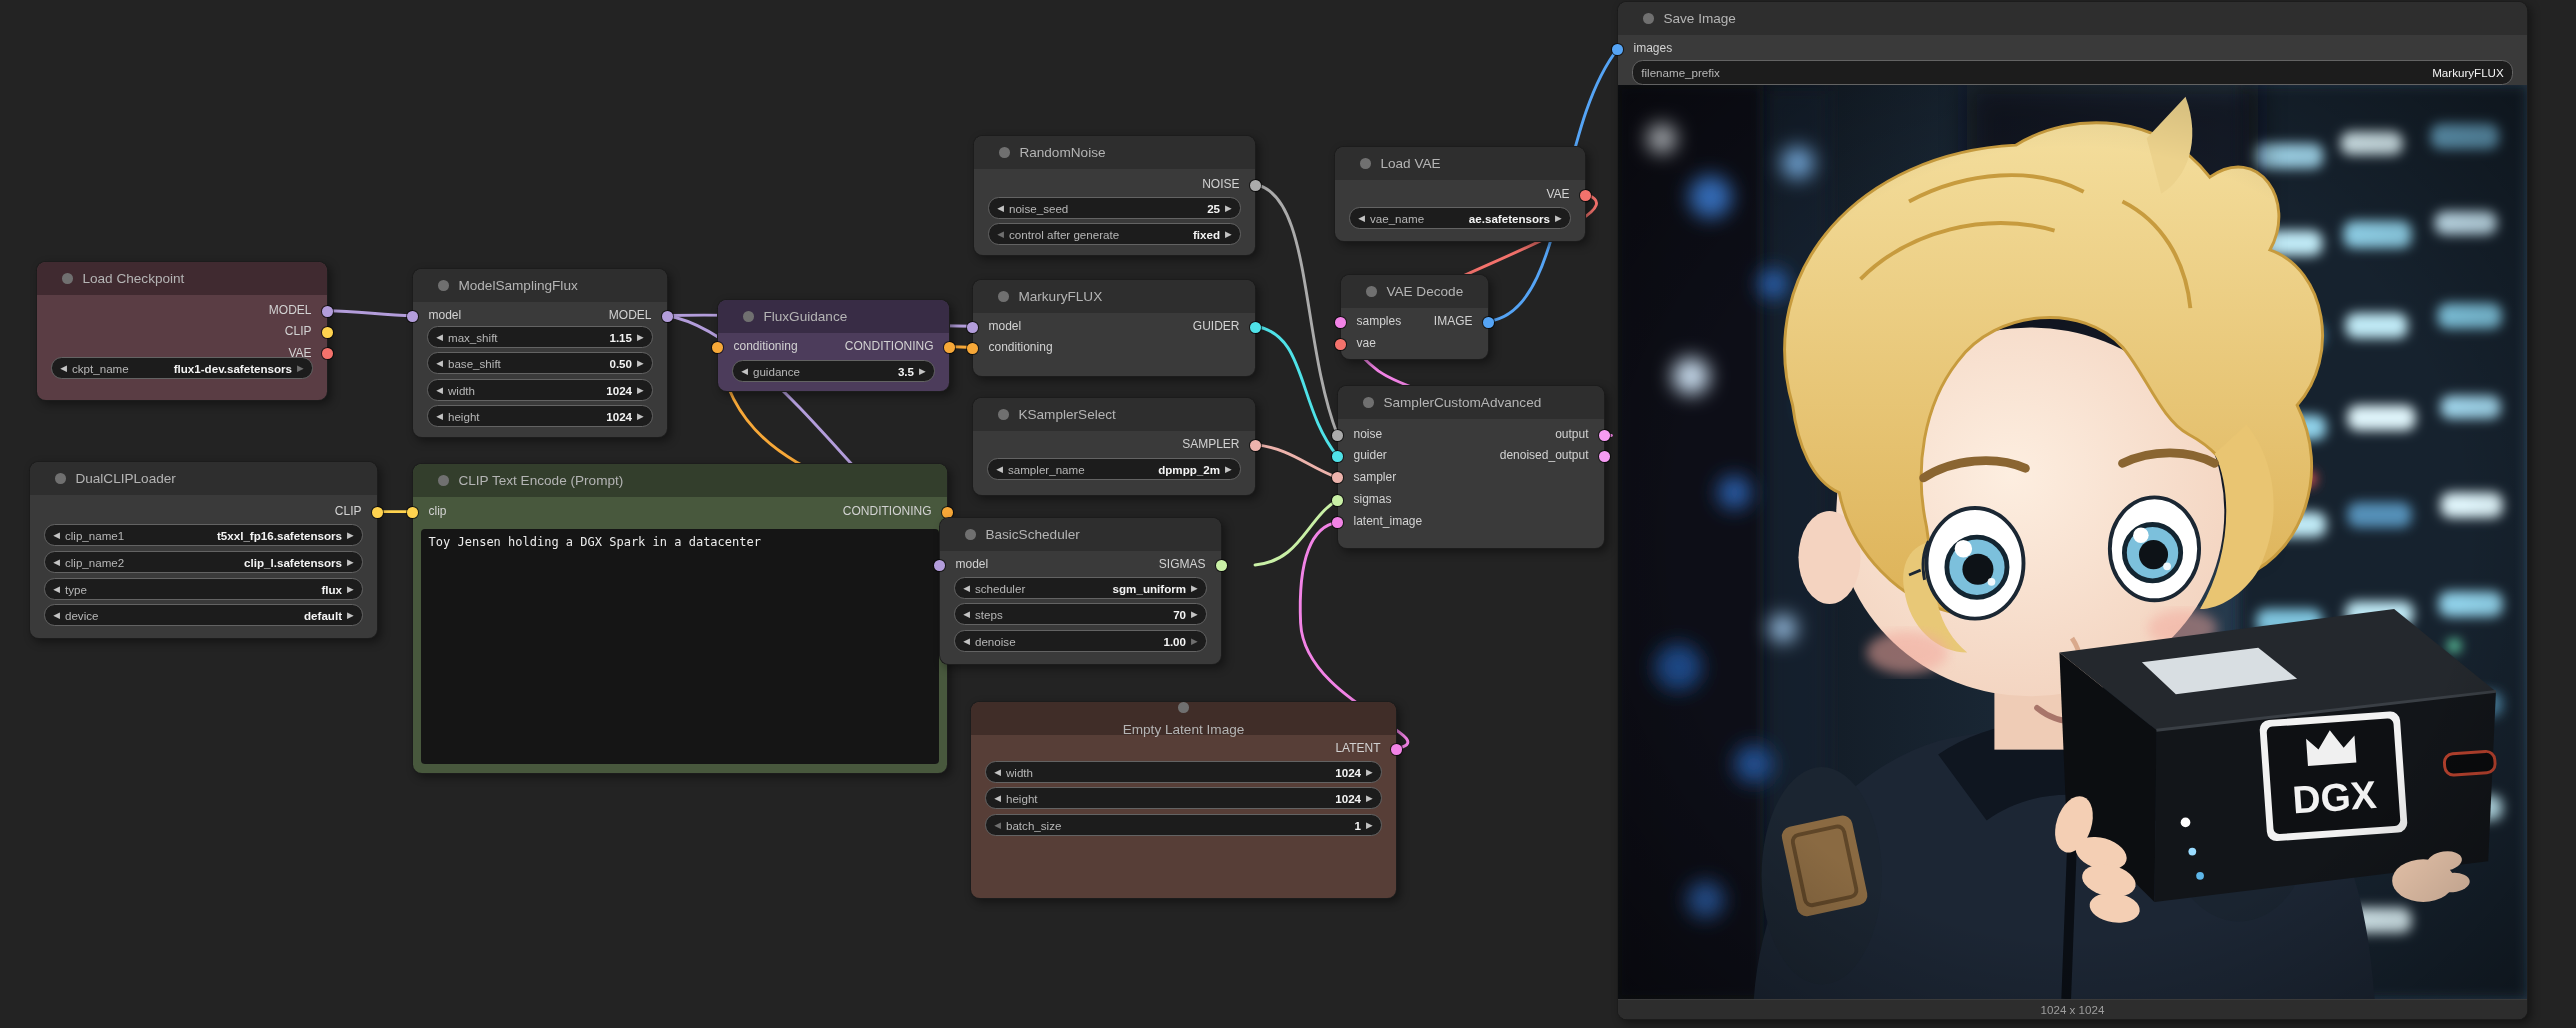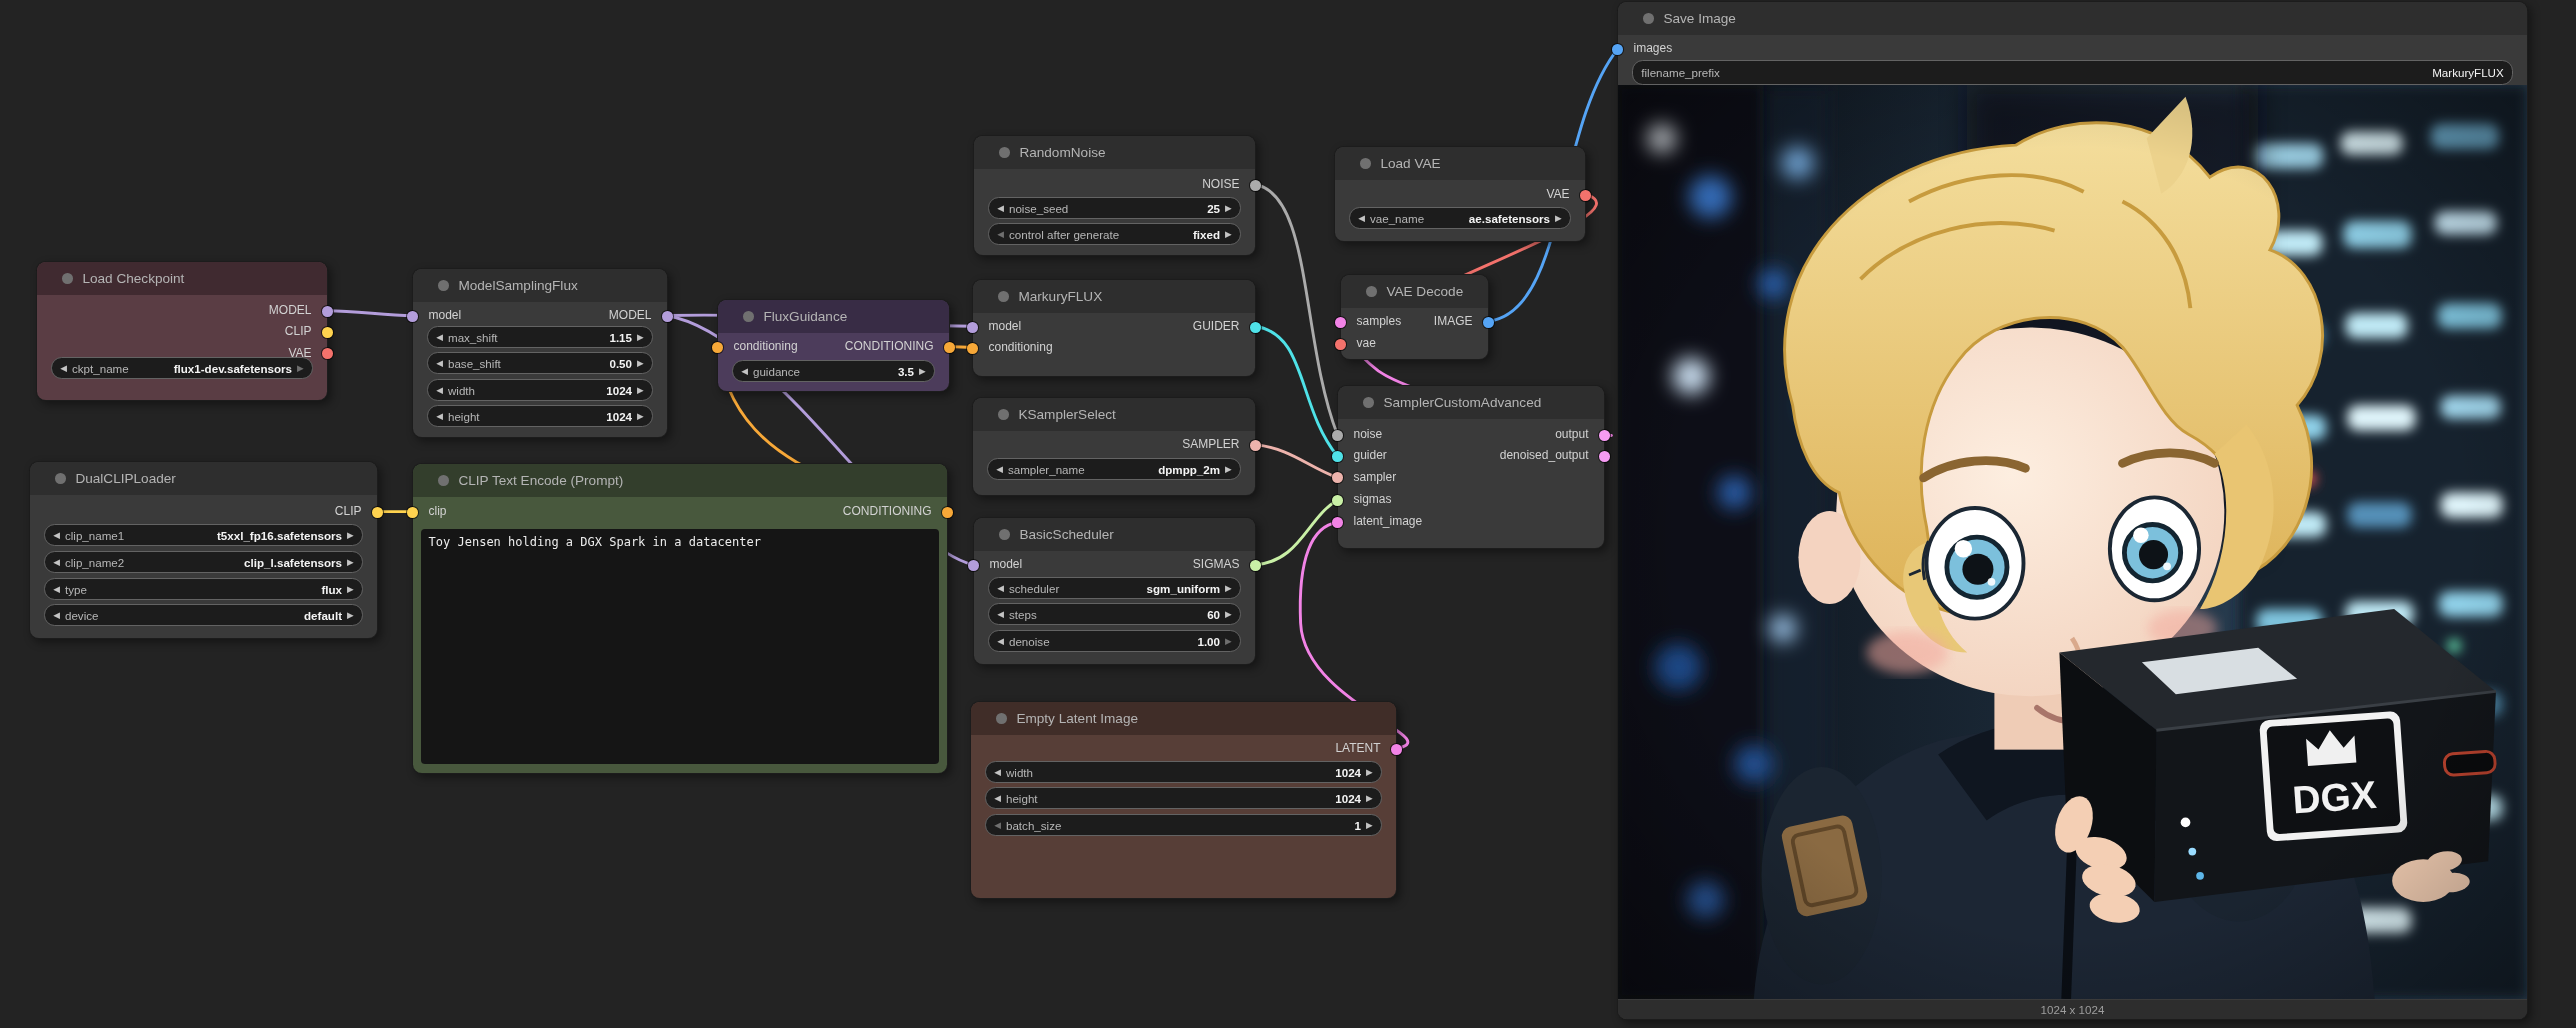--- a/index.html
+++ b/index.html
@@ -20,21 +20,21 @@
   .widget{position:absolute;left:13.6px;right:13.6px;height:20.4px;background:#1c1c1c;
           border:1px solid #636363;border-radius:10.7px;display:flex;align-items:center;
           gap:5px;padding:0 8.7px;font-size:11.6px;}
   .wa{font-size:8.7px;color:#c4c4c4;flex:0 0 auto;}
   .wa.dim{color:#6f6f6f;}
   .wl{color:#b7b7b7;white-space:nowrap;}
   .wv{margin-left:auto;color:#f4f4f4;font-weight:bold;white-space:nowrap;}
   .n-maroon{background:#5a3d44;} .n-maroon .hdr{background:#402a30;}
   .n-purple{background:#4c3c5b;} .n-purple .hdr{background:#382c45;}
   .n-green{background:#48583d;}  .n-green .hdr{background:#333e2c;}
-  .n-brown{background:#573e37;}  .n-brown .hdr{background:#402d28;}
+  .n-brown{background:#573e37;}  .n-brown .hdr{background:#402d28;flex-direction:column;}
   .c-model{background:#b39ddb;} .c-clip{background:#ffd34f;} .c-vae{background:#f4726c;}
   .c-cond{background:#f7a838;} .c-noise{background:#ababab;} .c-guider{background:#4fe2e8;}
   .c-sampler{background:#edb3ac;} .c-sigmas{background:#c9f0a6;} .c-latent{background:#f283e6;}
   .c-image{background:#55a4f5;} .c-pink{background:#f59bf2;}
   .prompt-box{position:absolute;left:7.8px;right:7.8px;top:65px;bottom:8.7px;background:#151515;
               border-radius:3.9px;color:#ececec;font-family:"DejaVu Sans Mono",monospace;
               font-size:12px;padding:5.8px 7.8px;white-space:pre-wrap;}
   .img-wrap{position:absolute;left:0;right:0;top:83px;height:914px;overflow:hidden;background:#101722;}
   .img-wrap svg{display:block;width:100%;height:100%;}
   .caption{position:absolute;left:0;right:0;top:998px;height:19.4px;background:#2d2d2d;
@@ -220,39 +220,39 @@
     <span class="port out" style="top:37px">SAMPLER</span>
     <span class="dot r c-sampler" style="top:42px"></span>
     <div class="widget" style="top:60px">
       <span class="wa">◀</span>
       <span class="wl">sampler_name</span>
       <span class="wv">dpmpp_2m</span>
       <span class="wa">▶</span>
     </div>
   </div>
 
-  <div class="node" style="left:974px;top:518px;width:281px;height:146px">
+  <div class="node" style="left:940px;top:518px;width:281px;height:146px">
     <div class="hdr">
       <span class="hdot"></span>
       <span class="title">BasicScheduler</span>
     </div>
     <span class="port in" style="top:37px">model</span>
     <span class="dot l c-model" style="top:42px"></span>
     <span class="port out" style="top:37px">SIGMAS</span>
     <span class="dot r c-sigmas" style="top:42px"></span>
     <div class="widget" style="top:59px">
       <span class="wa">◀</span>
       <span class="wl">scheduler</span>
       <span class="wv">sgm_uniform</span>
       <span class="wa">▶</span>
     </div>
     <div class="widget" style="top:85px">
       <span class="wa">◀</span>
       <span class="wl">steps</span>
-      <span class="wv">60</span>
+      <span class="wv">70</span>
       <span class="wa">▶</span>
     </div>
     <div class="widget" style="top:112px">
       <span class="wa">◀</span>
       <span class="wl">denoise</span>
       <span class="wv">1.00</span>
       <span class="wa dim">▶</span>
     </div>
   </div>
 

